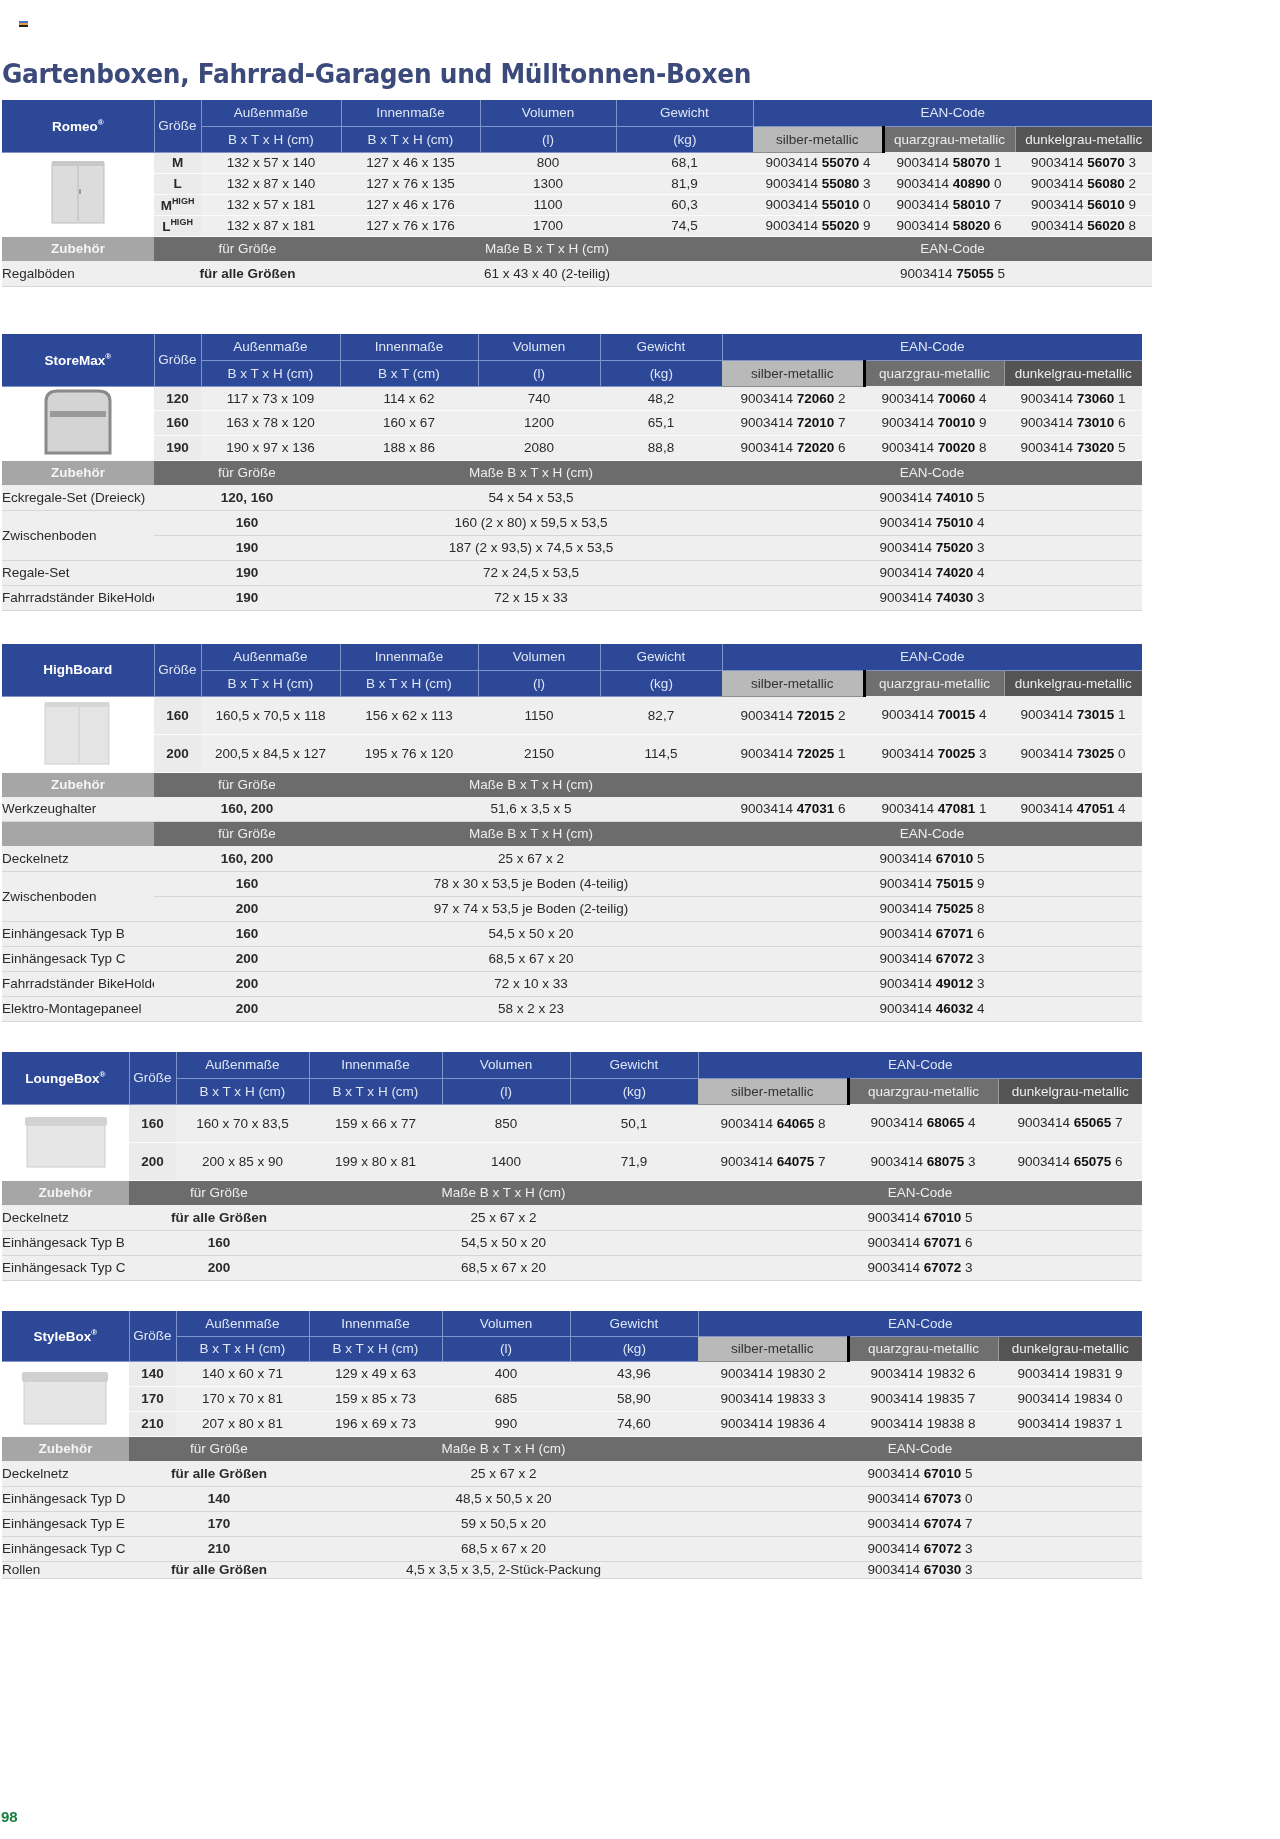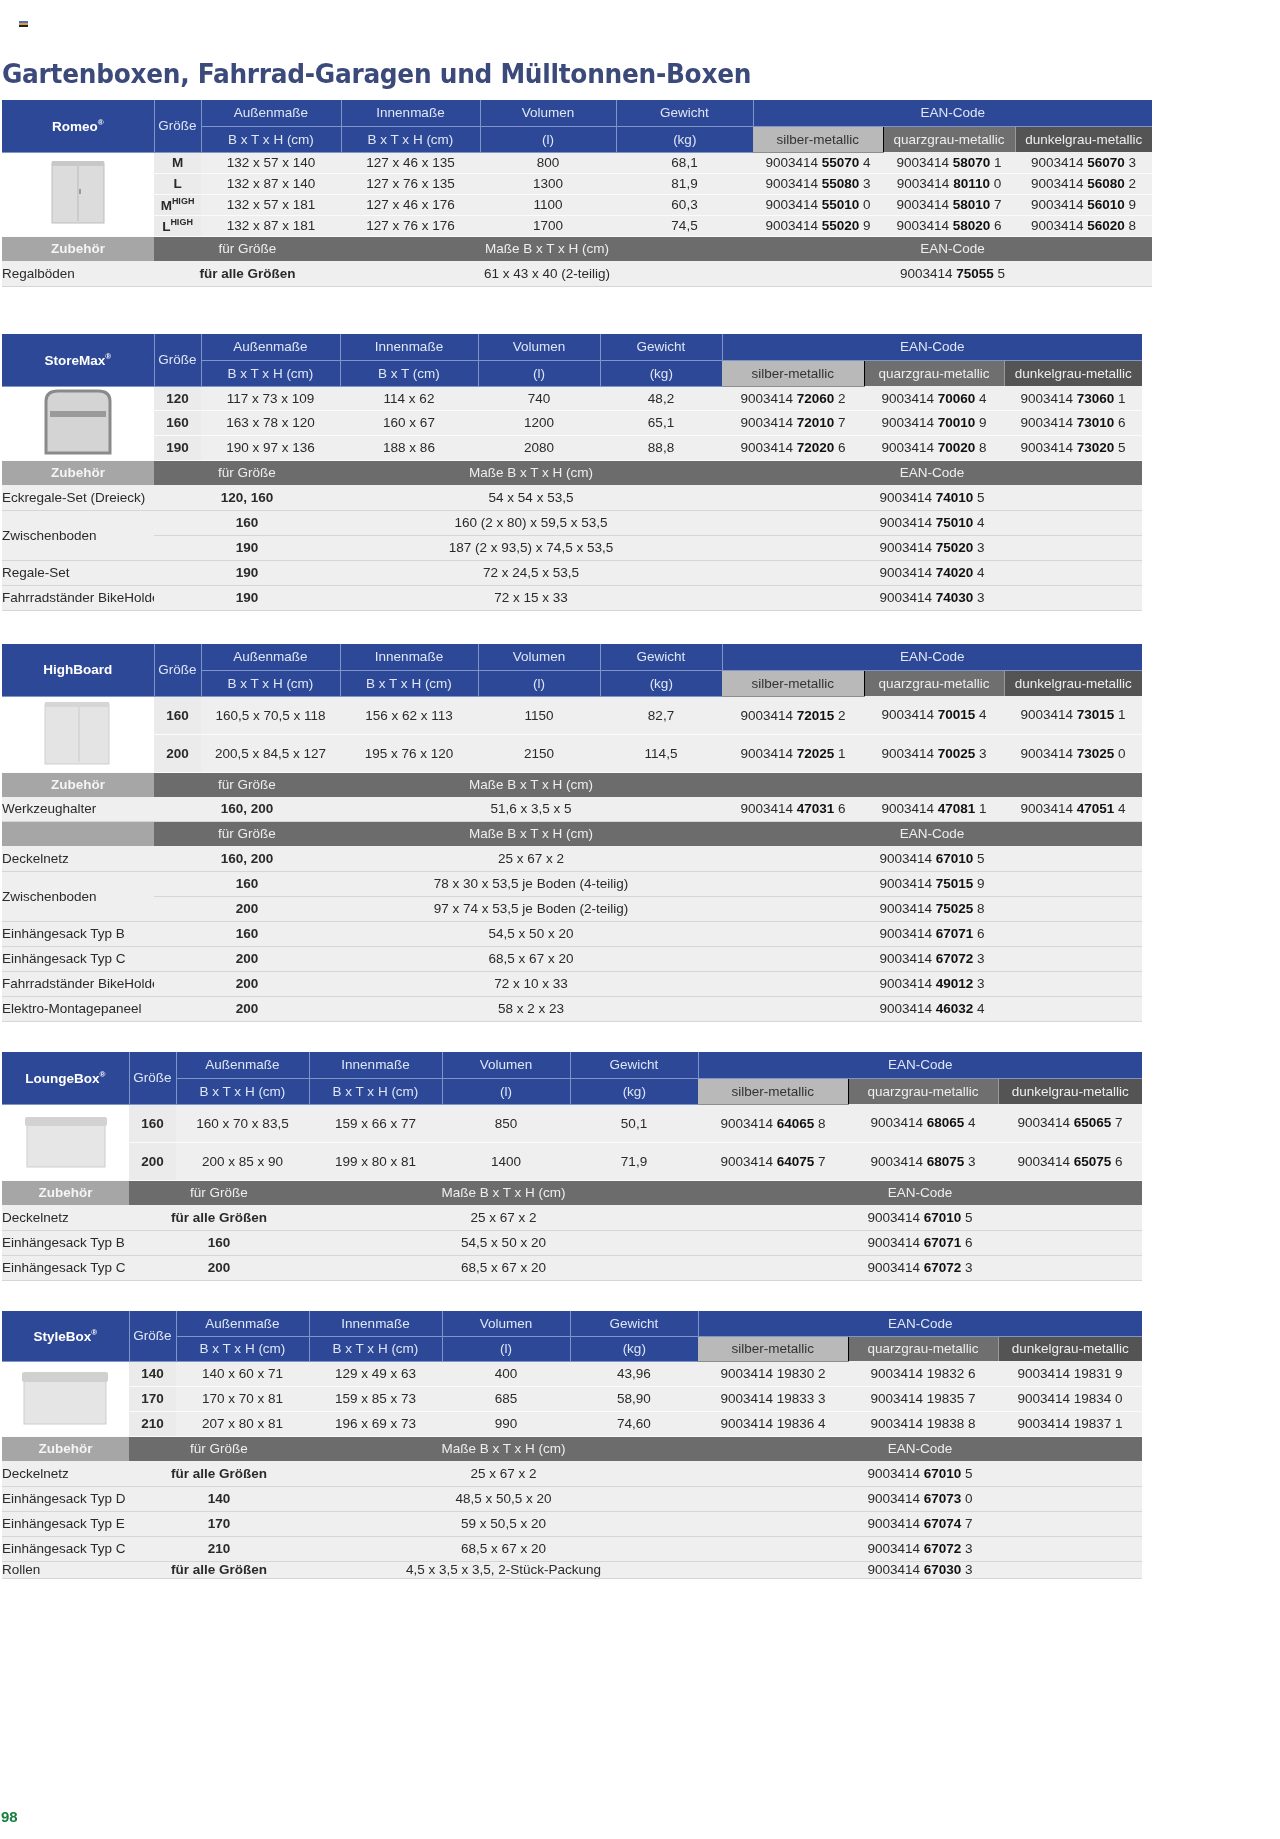--- a/index.html
+++ b/index.html
@@ -7,21 +7,21 @@
   body { font-family: "Liberation Sans", sans-serif; color: #2a2a2a; position: relative; }
   .logo-mark { position: absolute; left: 19px; top: 21px; width: 9px; height: 7px; }
   .logo-mark i { display: block; height: 2px; margin-bottom: 0; }
   .page-title { position: absolute; left: 2px; top: 58px; font-size: 27px; font-weight: bold; color: #3b4a7a; letter-spacing: -0.3px; font-family: "DejaVu Sans", sans-serif; transform: scaleX(0.92); transform-origin: left; }
   .section { position: absolute; left: 2px; width: 1140px; }
   table { border-collapse: collapse; width: 100%; table-layout: fixed; font-size: 13.5px; }
   td, th { text-align: center; vertical-align: middle; white-space: nowrap; overflow: hidden; font-weight: normal; }
   .h-blue { background: #2c4896; color: #dfe6f6; border-left: 1px solid #7f94c8; border-bottom: 1px solid #7f94c8; }
   .h-blue.name { color: #ffffff; font-weight: bold; border-left: none; }
   .h-silver { background: #b9b9b9; color: #333; border-bottom: 1px solid #8d8d8d; }
-  .h-quarz { background: #6f6f6f; color: #eeeeee; border-left: 1px solid #000000; }
+  .h-quarz { background: #6f6f6f; color: #eeeeee; border-left: 3px solid #000000; }
   .h-dunkel { background: #545454; color: #eeeeee; border-left: 1px solid #999; }
   .z-light { background: #a6a6a6; color: #f4f4f4; font-weight: bold; }
   .z-dark { background: #6c6c6c; color: #eeeeee; }
   .row td { background: #efefef; color: #2a2a2a; border-bottom: 1px solid #fbfbfb; }
   .row td.size { font-weight: bold; background: #ebebeb; }
   .row td.img { background: #ffffff; }
   .acc td { background: #efefef; border-bottom: 1px solid #d6d6d6; }
   .acc td.name { text-align: left; }
   .acc td.size { font-weight: bold; }
   b.ean { font-weight: bold; color: #111; }
@@ -92,21 +92,21 @@
           <td>9003414 <b class="ean">58070</b> 1</td>
           <td>9003414 <b class="ean">56070</b> 3</td>
         </tr>
         <tr class="row" style="height: 21px;">
           <td class="size">L</td>
           <td>132 x 87 x 140</td>
           <td>127 x 76 x 135</td>
           <td>1300</td>
           <td>81,9</td>
           <td>9003414 <b class="ean">55080</b> 3</td>
-          <td>9003414 <b class="ean">80110</b> 0</td>
+          <td>9003414 <b class="ean">40890</b> 0</td>
           <td>9003414 <b class="ean">56080</b> 2</td>
         </tr>
         <tr class="row" style="height: 21px;">
           <td class="size">M<sup class="hi">HIGH</sup></td>
           <td>132 x 57 x 181</td>
           <td>127 x 46 x 176</td>
           <td>1100</td>
           <td>60,3</td>
           <td>9003414 <b class="ean">55010</b> 0</td>
           <td>9003414 <b class="ean">58010</b> 7</td>

